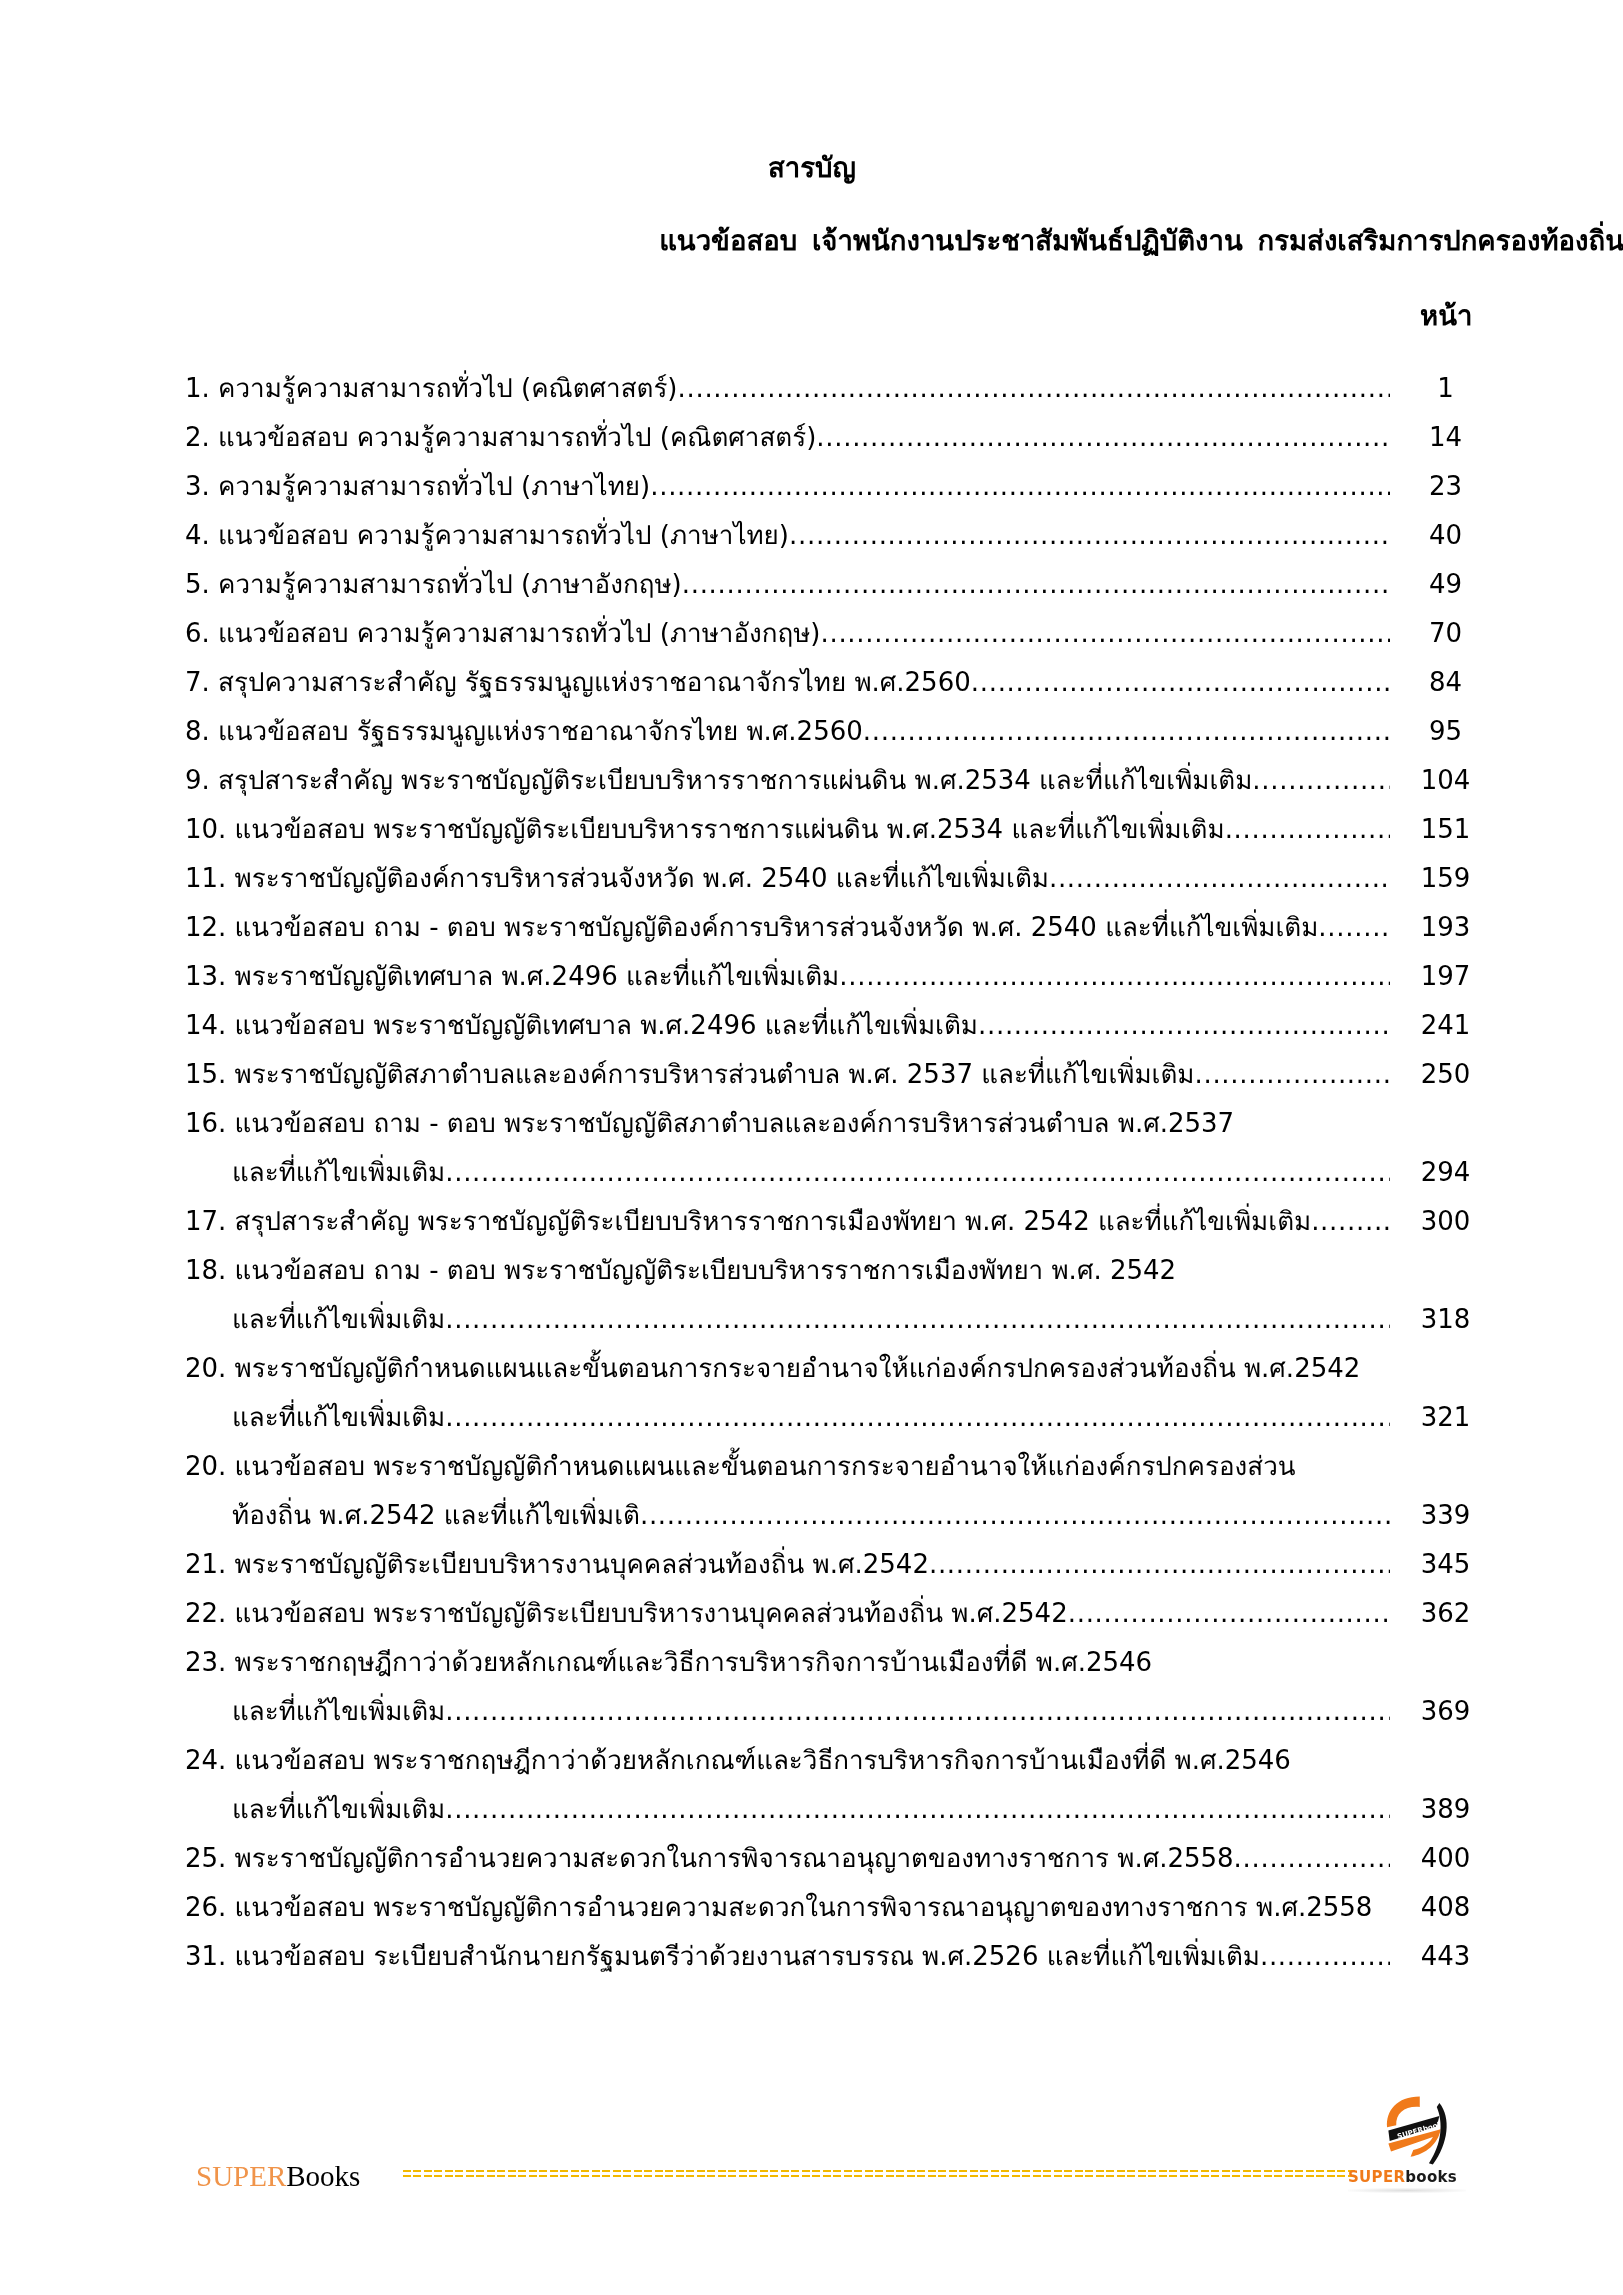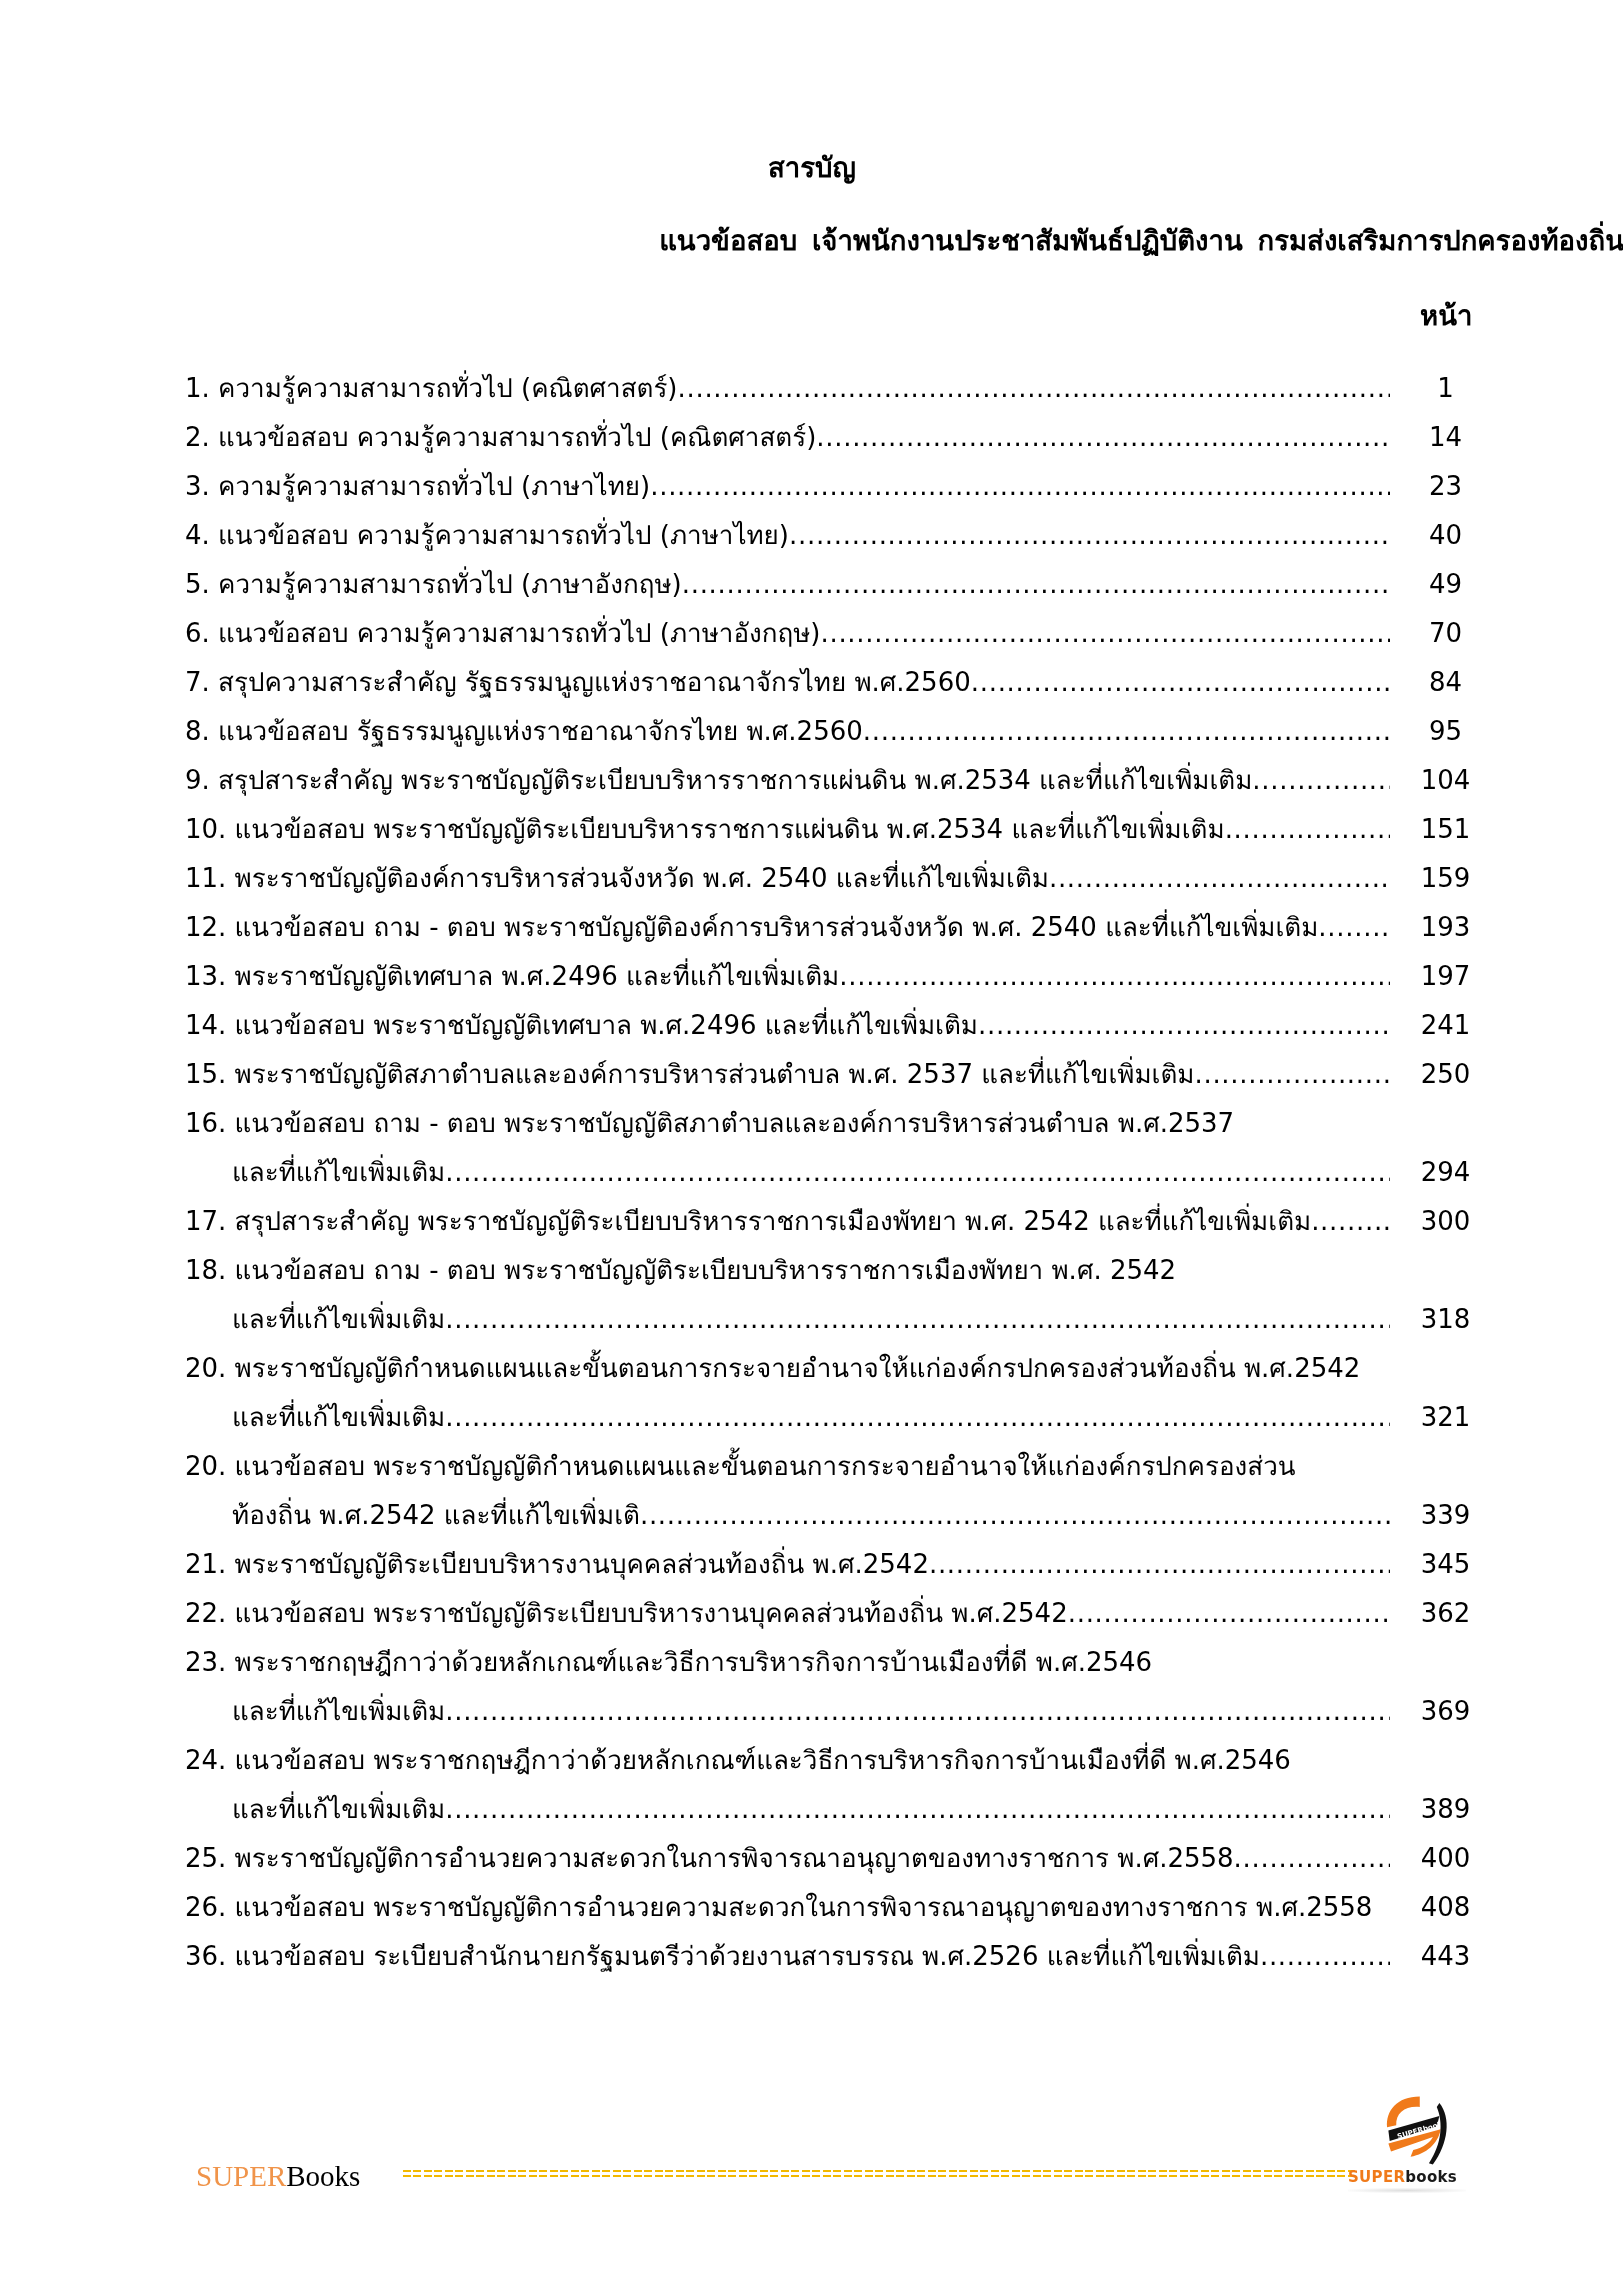--- a/index.html
+++ b/index.html
@@ -275,21 +275,21 @@
     </div>
     <div class="entry">
       <div class="line">
         <span class="text">26. แนวข้อสอบ พระราชบัญญัติการอำนวยความสะดวกในการพิจารณาอนุญาตของทางราชการ พ.ศ.2558</span>
         <span class="dots" style="visibility: hidden;"></span>
         <span class="page">408</span>
       </div>
     </div>
     <div class="entry">
       <div class="line">
-        <span class="text">36. แนวข้อสอบ ระเบียบสำนักนายกรัฐมนตรีว่าด้วยงานสารบรรณ พ.ศ.2526 และที่แก้ไขเพิ่มเติม</span>
+        <span class="text">31. แนวข้อสอบ ระเบียบสำนักนายกรัฐมนตรีว่าด้วยงานสารบรรณ พ.ศ.2526 และที่แก้ไขเพิ่มเติม</span>
         <span class="dots"></span>
         <span class="page">443</span>
       </div>
     </div>
   </div>
 
 <div class="footer-brand">
   <span class="super">SUPER</span><span class="books">Books</span>
 </div>
 <div class="footer-rule">

